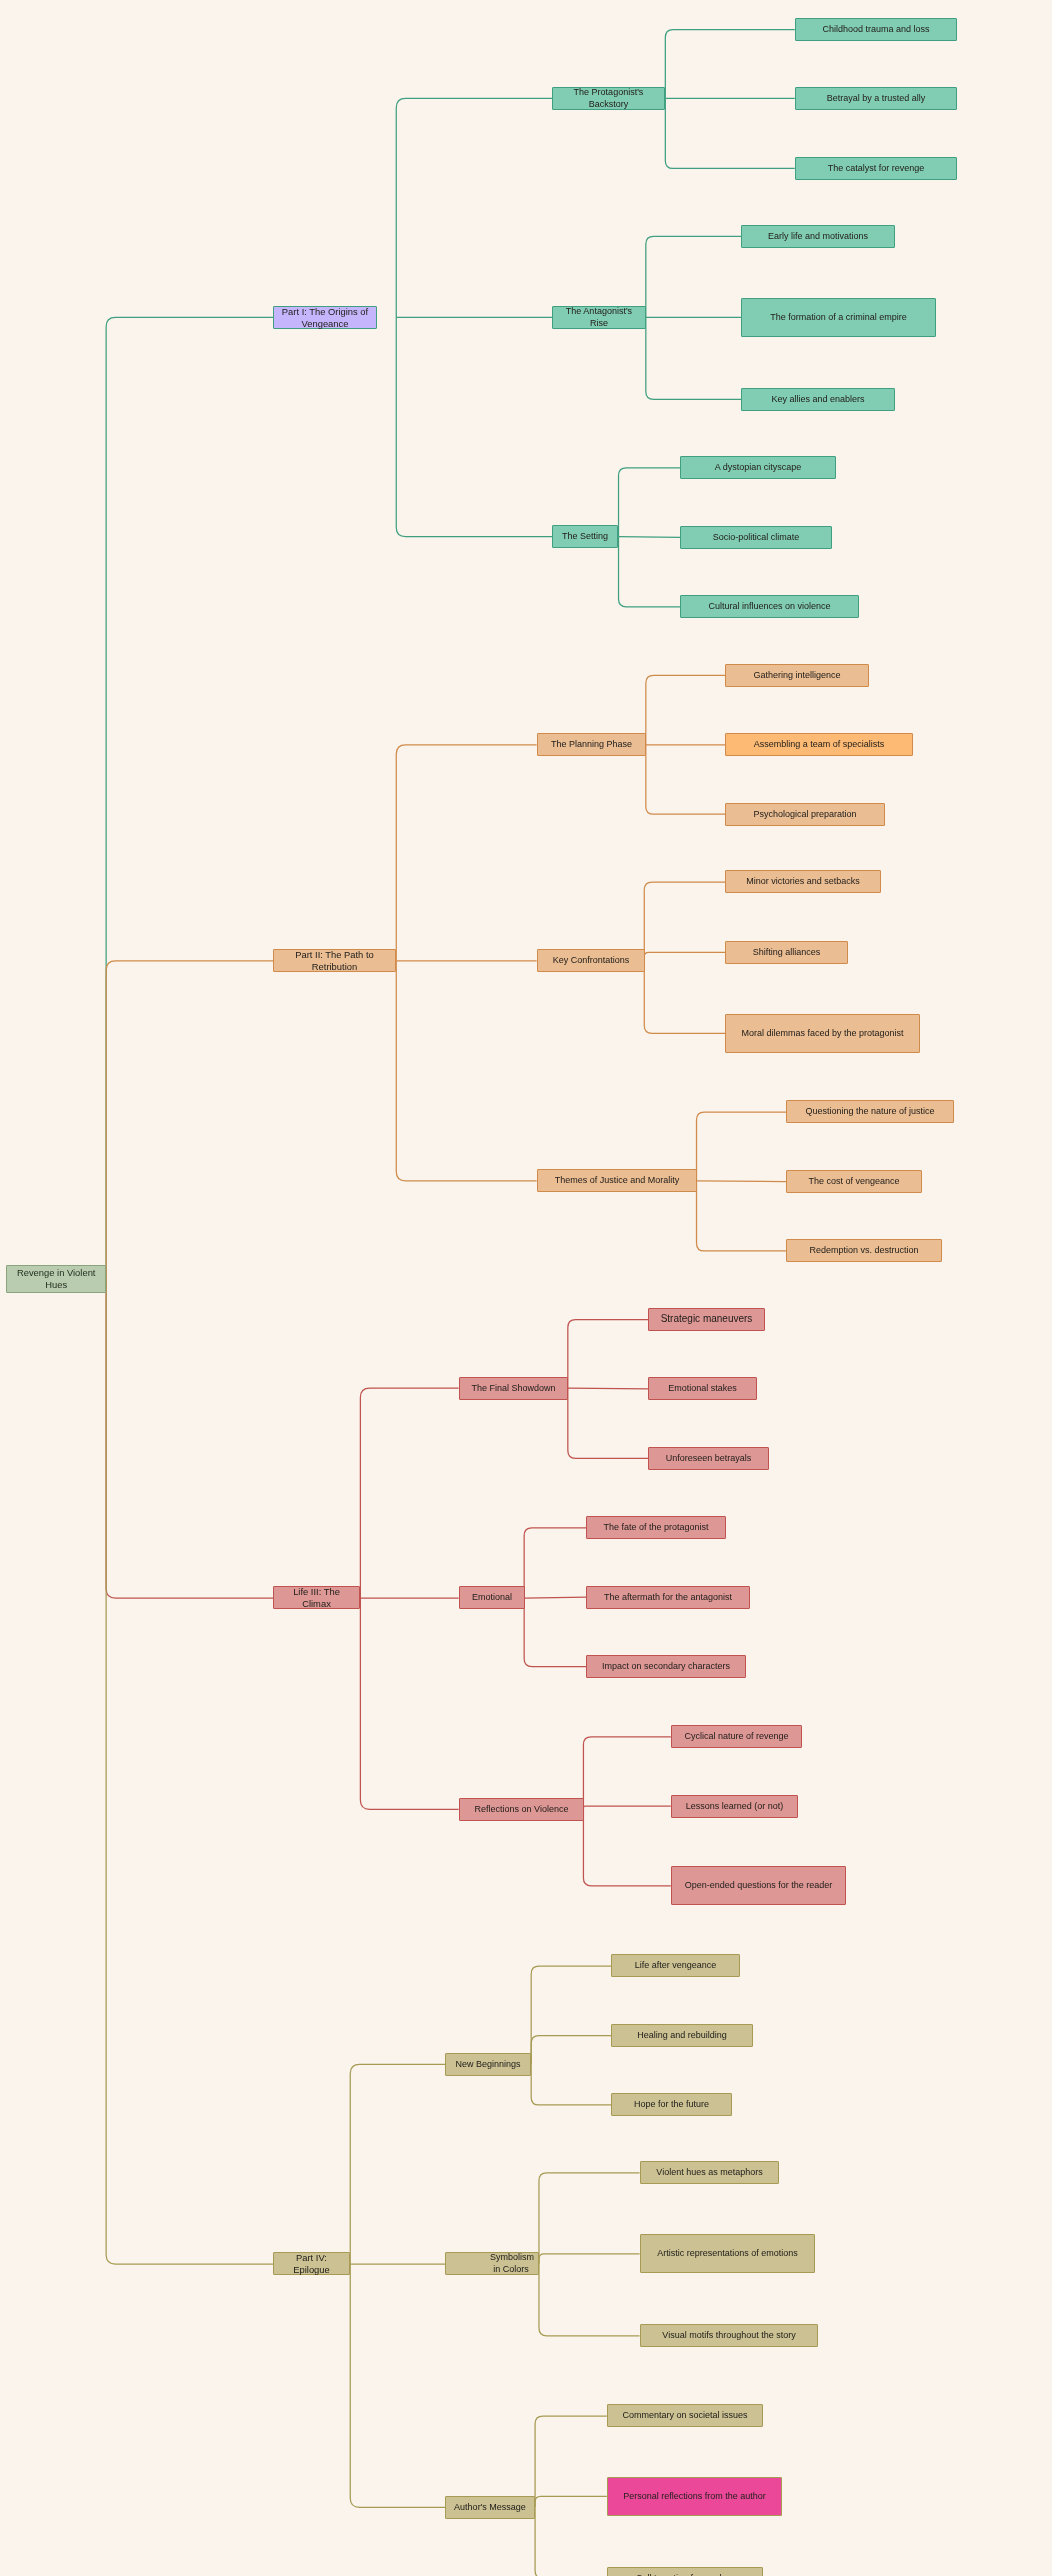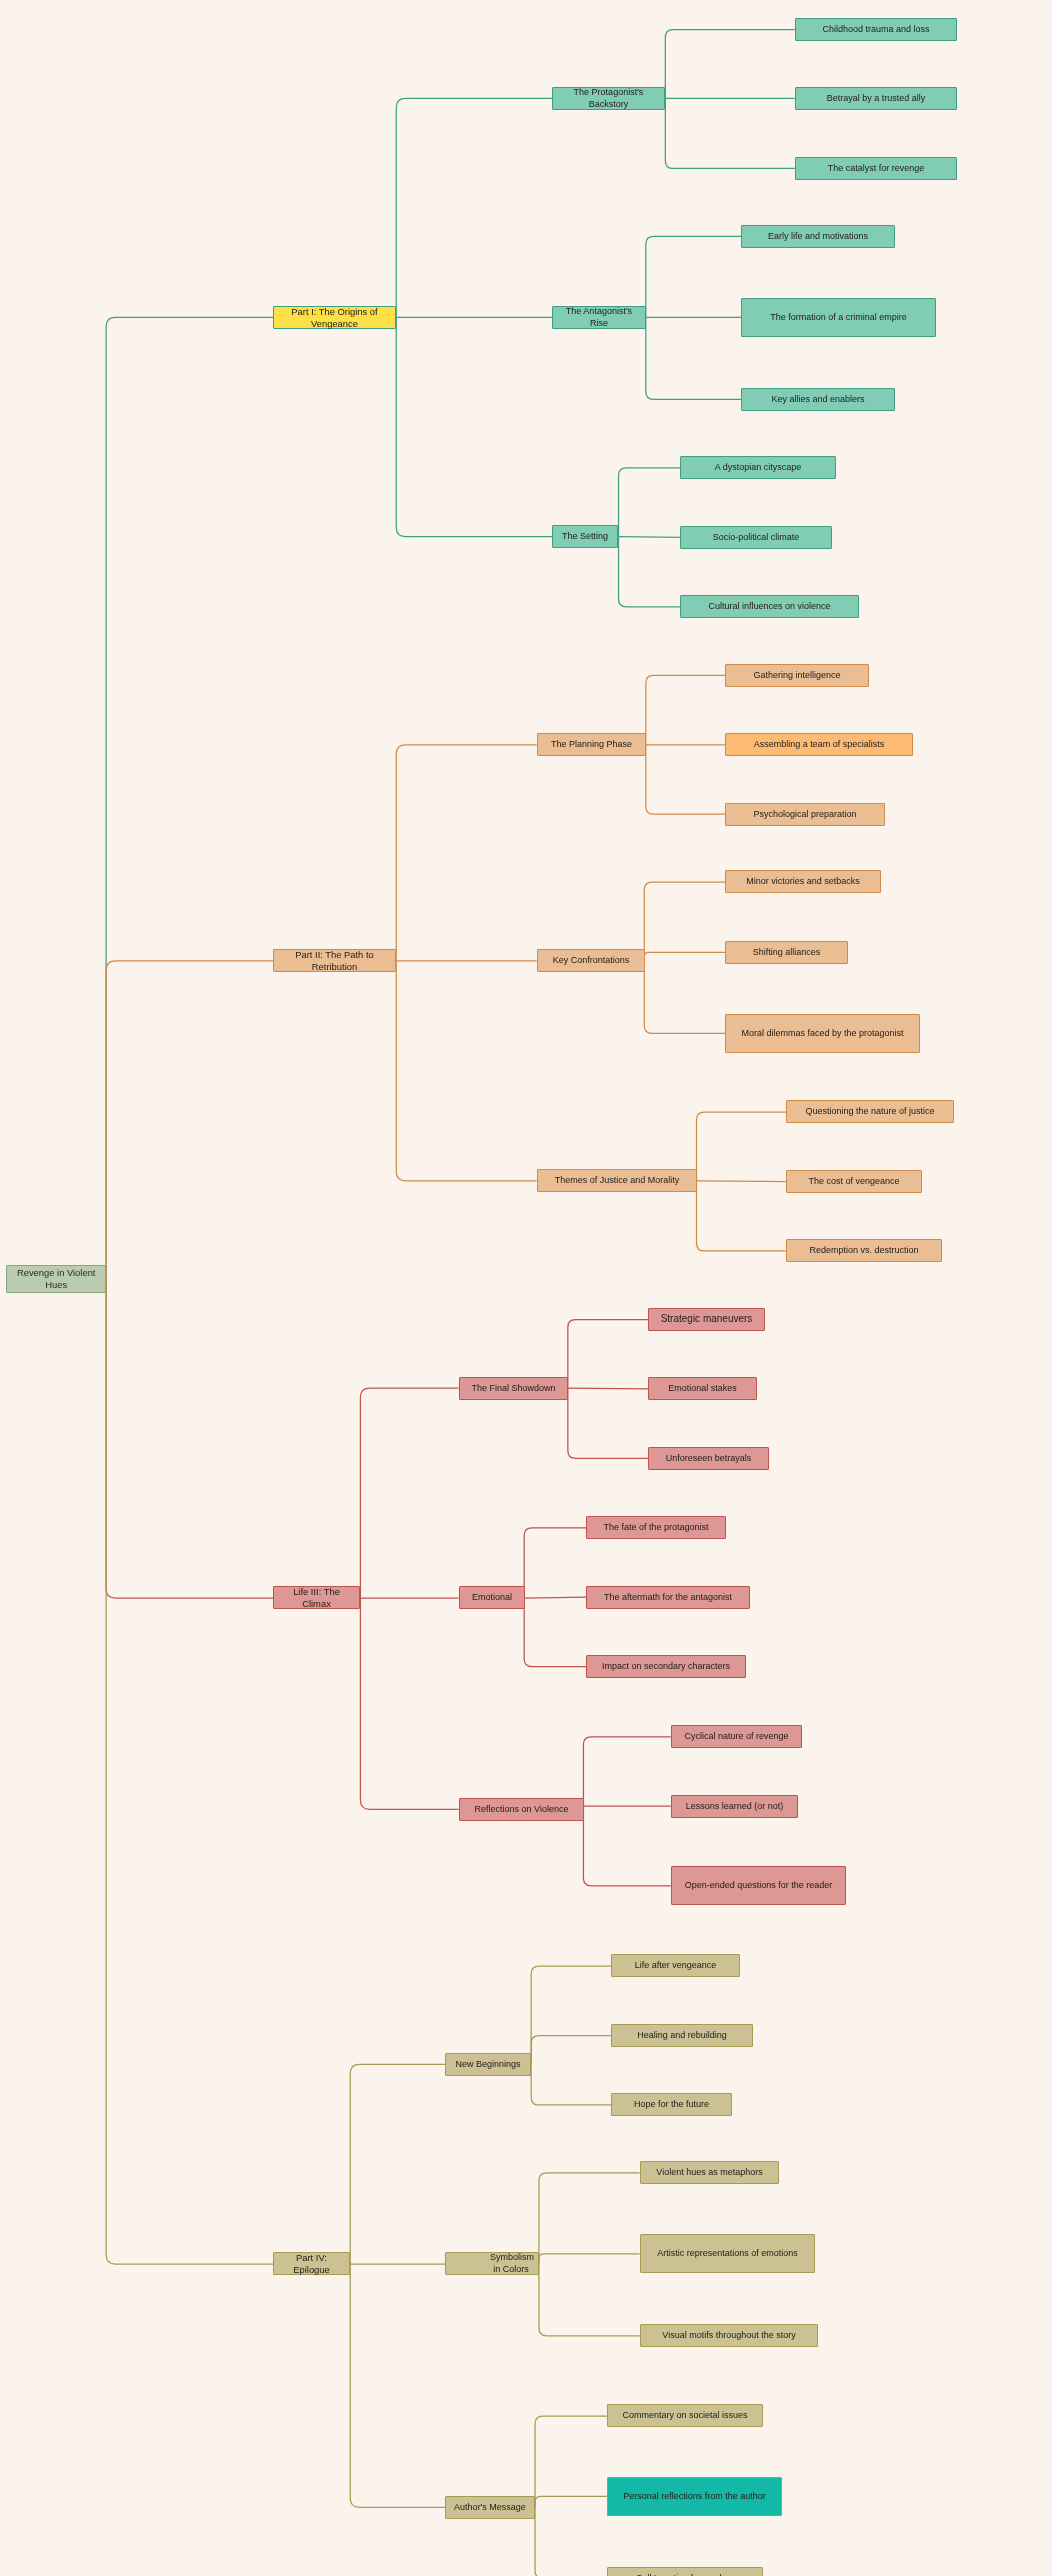--- a/index.html
+++ b/index.html
@@ -97,21 +97,21 @@
       <path d="M 691 2903 L 691 2896.5 Q 691 2890 697.5 2890 L 820 2890" fill="none" stroke="#a79a53" stroke-width="1.6"></path>
       <path d="M 691 2903 L 691 2985 Q 691 2995 701 2995 L 820 2995" fill="none" stroke="#a79a53" stroke-width="1.6"></path>
       <path d="M 449 2903 L 449 3203 Q 449 3215 461 3215 L 571 3215" fill="none" stroke="#a79a53" stroke-width="1.6"></path>
       <path d="M 686 3215 L 686 3108 Q 686 3098 696 3098 L 778 3098" fill="none" stroke="#a79a53" stroke-width="1.6"></path>
       <path d="M 686 3215 L 686 3208 Q 686 3201 693 3201 L 778 3201" fill="none" stroke="#a79a53" stroke-width="1.6"></path>
       <path d="M 686 3215 L 686 3296 Q 686 3306 696 3306 L 778 3306" fill="none" stroke="#a79a53" stroke-width="1.6"></path>
     </svg>
 <div class="node" style="left: 6.2px; top: 1265px; width: 100px; min-height: 28px; height: 28px; background: rgb(185, 204, 176); border: 0.8px solid rgb(138, 165, 124); color: rgb(31, 43, 28); font-size: 9.4px;">
       <span>Revenge in Violent Hues</span>
     </div>
-    <div class="node" style="left: 273px; top: 306px; width: 123px; min-height: 23.4px; height: 23.4px; background: #fde047; border: 0.8px solid rgb(63, 159, 128); color: rgb(35, 32, 28); font-size: 9.4px;">
+    <div class="node" style="left: 273px; top: 306px; width: 104px; min-height: 23.4px; height: 23.4px; background: #c4b5fd; border: 0.8px solid rgb(63, 159, 128); color: rgb(35, 32, 28); font-size: 9.4px;">
       <span>Part I: The Origins of Vengeance</span>
     </div>
     <div class="node" style="left: 552px; top: 87px; width: 113px; min-height: 23.4px; height: 23.4px; background: rgb(129, 205, 179); border: 0.8px solid rgb(63, 159, 128); color: rgb(35, 32, 28); font-size: 9px;">
       <span>The Protagonist's Backstory</span>
     </div>
     <div class="node" style="left: 795px; top: 18px; width: 162px; min-height: 23.4px; height: 23.4px; background: rgb(129, 205, 179); border: 0.8px solid rgb(63, 159, 128); color: rgb(35, 32, 28); font-size: 9px;">
       <span>Childhood trauma and loss</span>
     </div>
     <div class="node" style="left: 795px; top: 87px; width: 162px; min-height: 23.4px; height: 23.4px; background: rgb(129, 205, 179); border: 0.8px solid rgb(63, 159, 128); color: rgb(35, 32, 28); font-size: 9px;">
       <span>Betrayal by a trusted ally</span>
@@ -247,20 +247,20 @@
     </div>
     <div class="node" style="left: 640px; top: 2324px; width: 178px; min-height: 23.4px; height: 23.4px; background: rgb(203, 193, 147); border: 0.8px solid rgb(167, 154, 83); color: rgb(35, 32, 28); font-size: 9px;">
       <span>Visual motifs throughout the story</span>
     </div>
     <div class="node" style="left: 445px; top: 2496px; width: 90px; min-height: 23.4px; height: 23.4px; background: rgb(203, 193, 147); border: 0.8px solid rgb(167, 154, 83); color: rgb(35, 32, 28); font-size: 9px;">
       <span>Author's Message</span>
     </div>
     <div class="node" style="left: 607px; top: 2404px; width: 156px; min-height: 23.4px; height: 23.4px; background: rgb(203, 193, 147); border: 0.8px solid rgb(167, 154, 83); color: rgb(35, 32, 28); font-size: 9px;">
       <span>Commentary on societal issues</span>
     </div>
-    <div class="node" style="left: 607px; top: 2477px; width: 175px; min-height: 39px; height: 39px; background: #14b8a6; border: 0.8px solid rgb(167, 154, 83); color: rgb(35, 32, 28); font-size: 9px;">
+    <div class="node" style="left: 607px; top: 2477px; width: 175px; min-height: 39px; height: 39px; background: #ec4899; border: 0.8px solid rgb(167, 154, 83); color: rgb(35, 32, 28); font-size: 9px;">
       <span>Personal reflections from the author</span>
     </div>
     <div class="node" style="left: 607px; top: 2567px; width: 156px; min-height: 23.4px; height: 23.4px; background: rgb(203, 193, 147); border: 0.8px solid rgb(167, 154, 83); color: rgb(35, 32, 28); font-size: 9px;">
       <span>Call to action for readers</span>
     </div>
   </div>
 
 
 </body></html>

